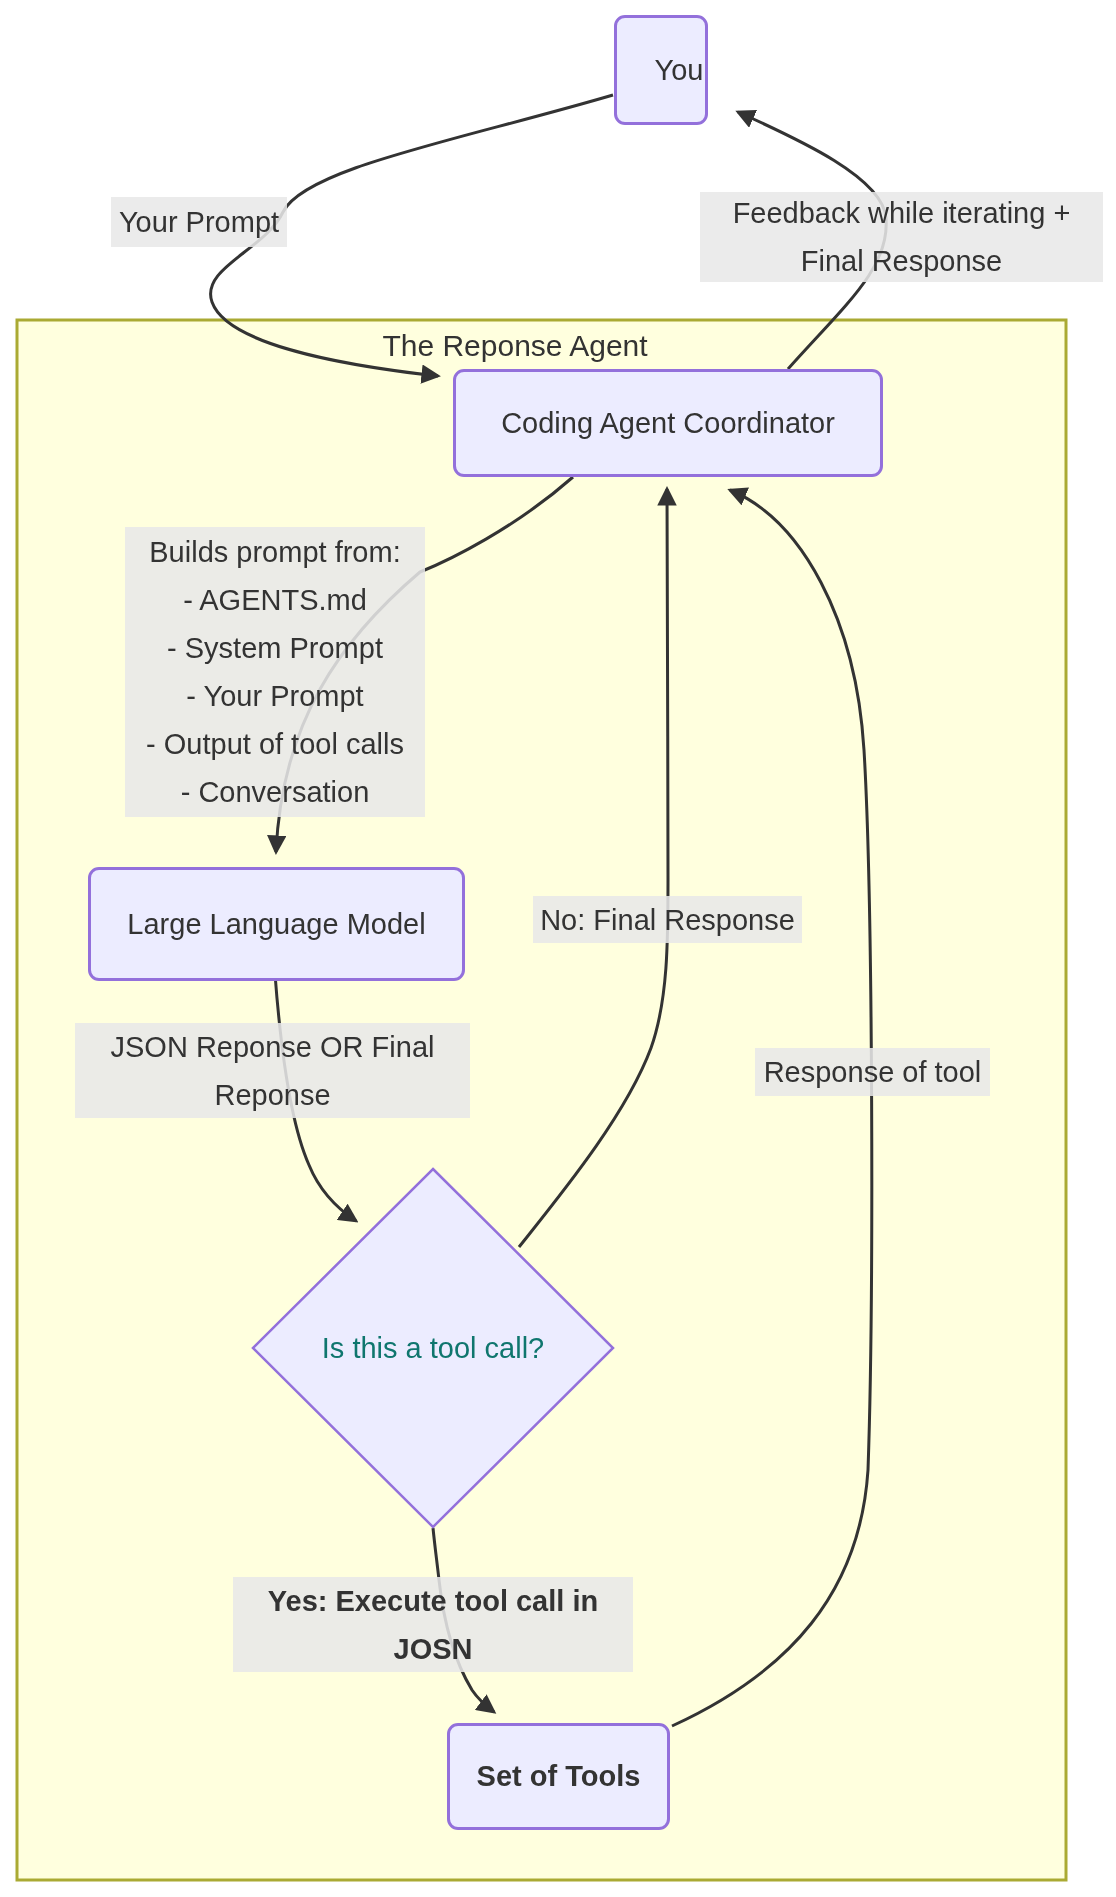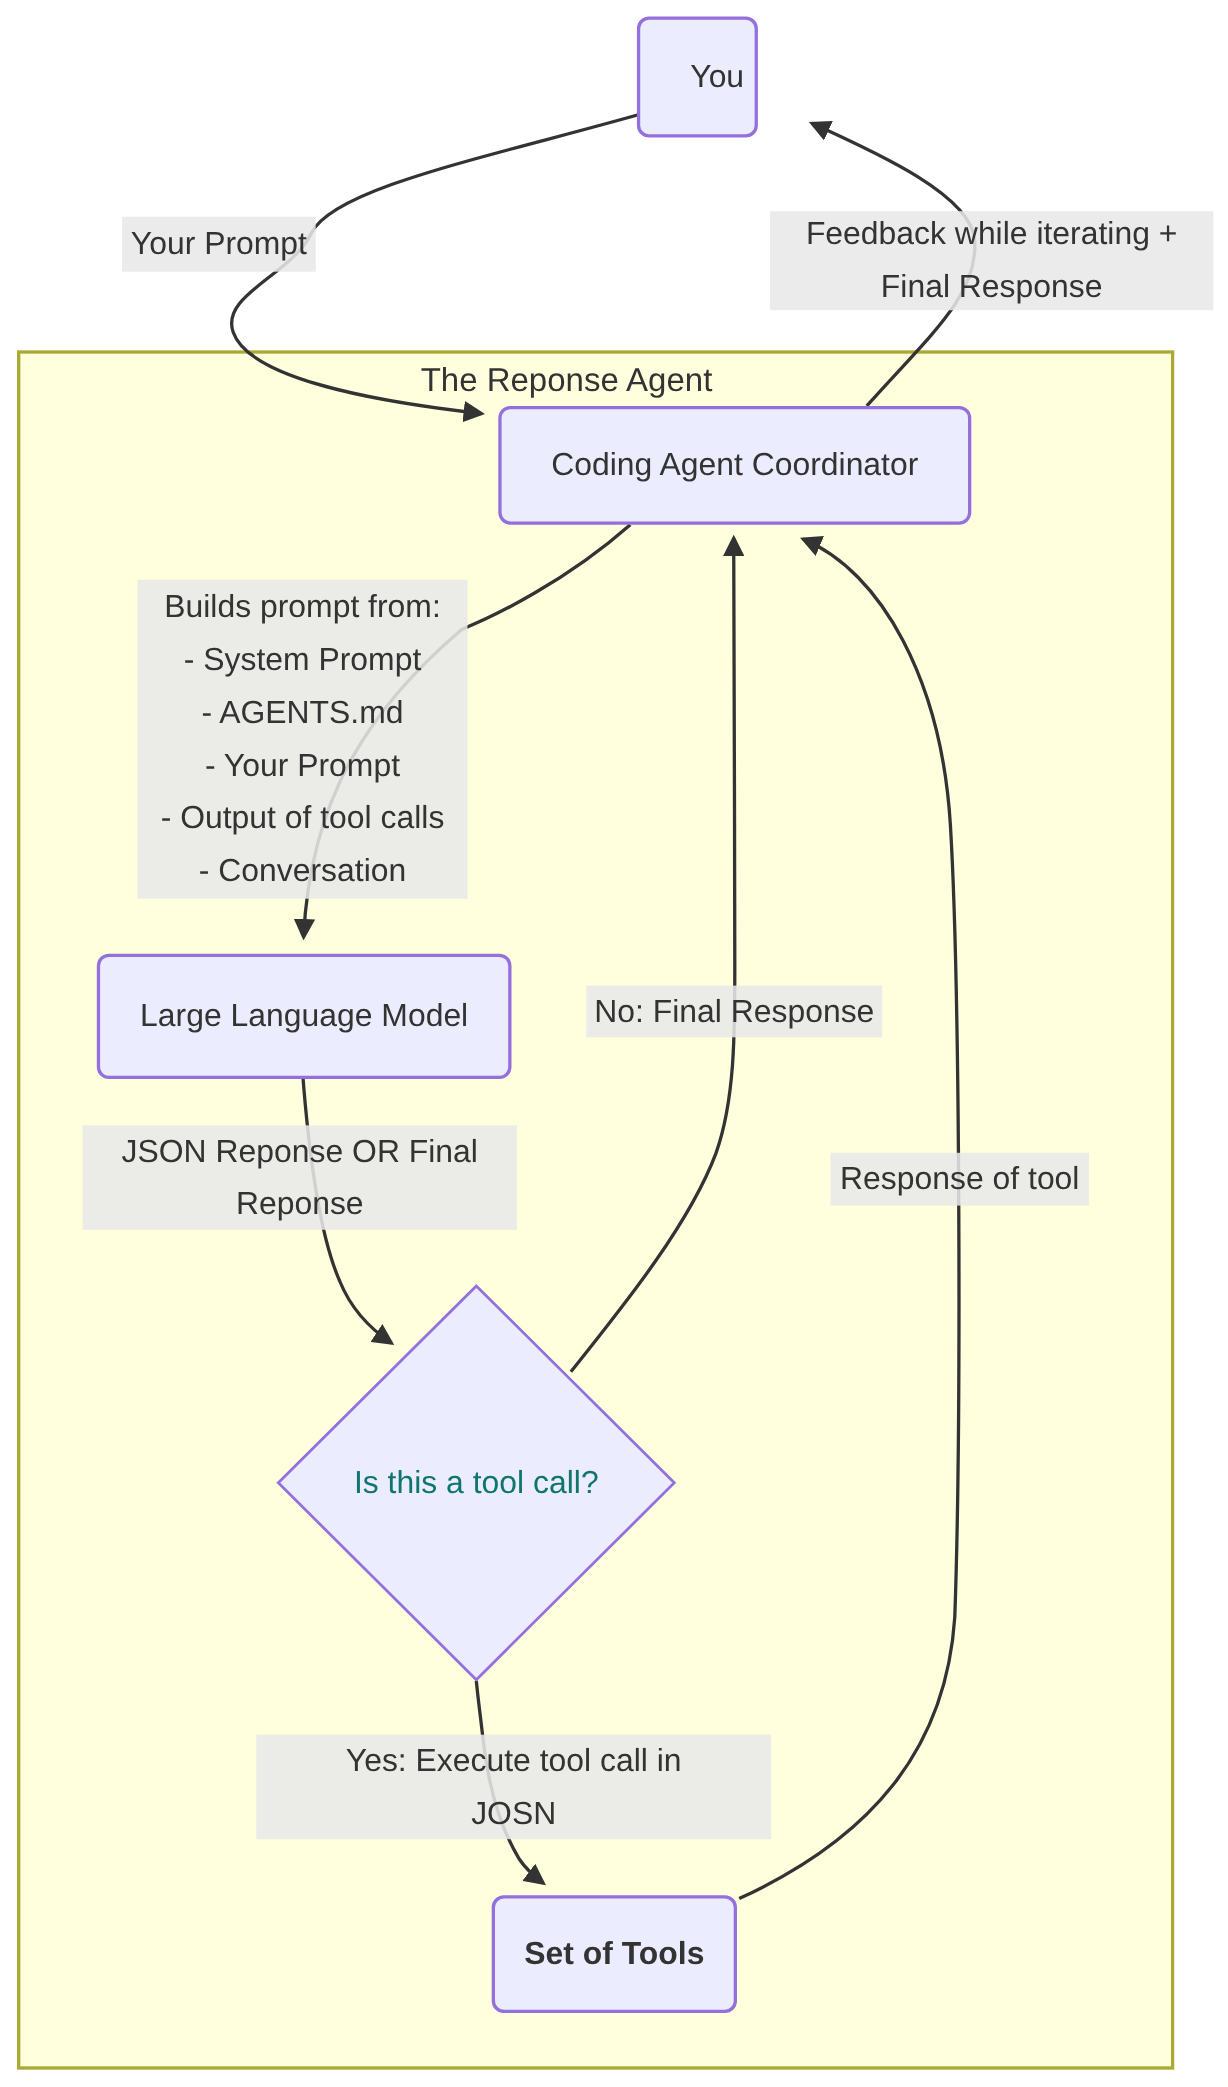--- a/index.html
+++ b/index.html
@@ -80,46 +80,46 @@
     <span>Your Prompt</span>
   </div>
 
   <div class="edge-label" style="left:700px;top:173px;width:403px;height:90px;margin-top:19px;">
     <span>Feedback while iterating +</span>
     <span>Final Response</span>
   </div>
 
   <div class="edge-label" style="left:125px;top:527px;width:300px;height:290px;">
     <span>Builds prompt from:</span>
+    <span>- AGENTS.md</span>
     <span>- System Prompt</span>
-    <span>- AGENTS.md</span>
     <span>- Your Prompt</span>
     <span>- Output of tool calls</span>
     <span>- Conversation</span>
   </div>
 
   <div class="edge-label" style="left:75px;top:1023px;width:395px;height:95px;">
     <span>JSON Reponse OR Final</span>
     <span>Reponse</span>
   </div>
 
   <div class="edge-label" style="left:533px;top:896px;width:269px;height:47px;">
     <span>No: Final Response</span>
   </div>
 
   <div class="edge-label" style="left:755px;top:1048px;width:235px;height:48px;">
     <span>Response of tool</span>
   </div>
 
-  <div class="edge-label" style="left:233px;top:1577px;width:468px;height:95px;">
+  <div class="edge-label" style="left:233px;top:1577px;width:400px;height:95px;font-weight:bold;">
     <span>Yes: Execute tool call in</span>
     <span>JOSN</span>
   </div>
 
-  <div class="node" style="left:579px;top:15px;width:110px;height:110px;padding-left:36px;">
+  <div class="node" style="left:614px;top:15px;width:94px;height:110px;padding-left:36px;">
     <span>You</span>
   </div>
 
   <div class="node" style="left:453px;top:369px;width:430px;height:108px;">
     <span>Coding Agent Coordinator</span>
   </div>
 
   <div class="node" style="left:88px;top:867px;width:377px;height:114px;">
     <span>Large Language Model</span>
   </div>

